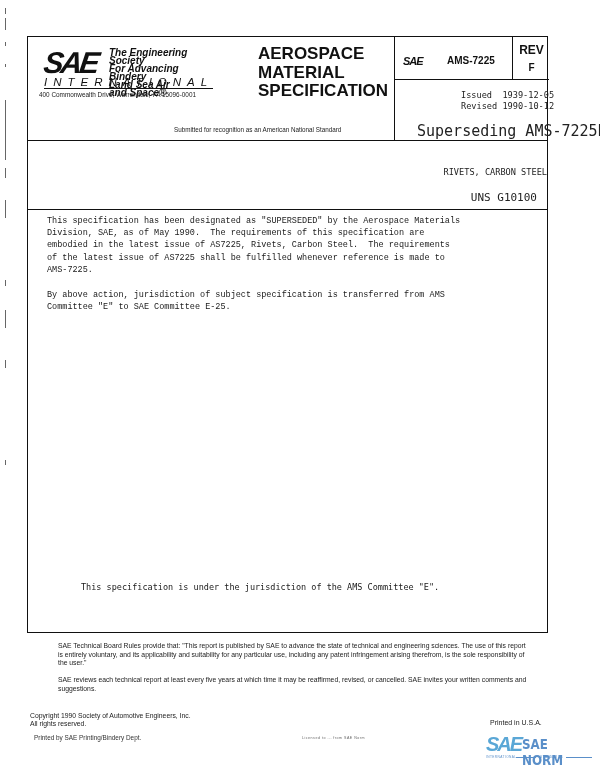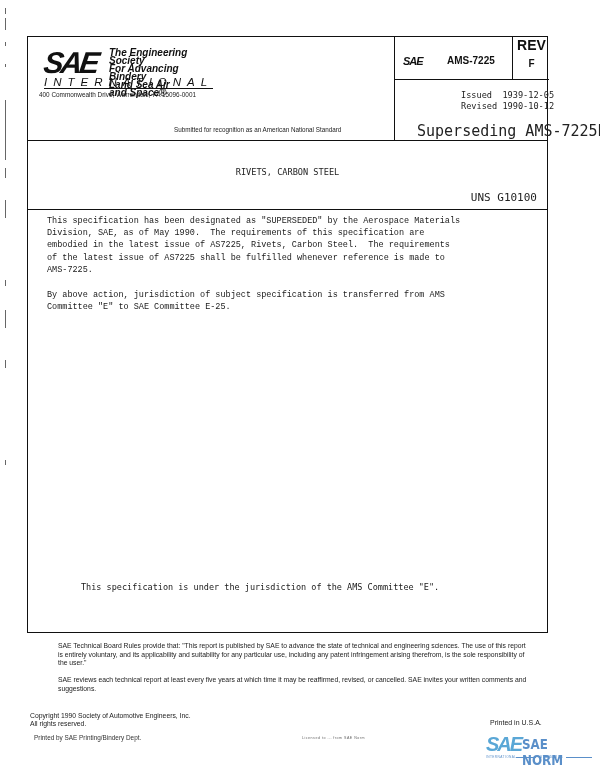--- a/index.html
+++ b/index.html
@@ -18,27 +18,27 @@
   .address { position: absolute; left: 5px; top: 42px; font-size: 6.4px; white-space: nowrap; color: #222; }
 
   .title-block { position: absolute; left: 230px; top: 8px; font-weight: bold; font-size: 17px; line-height: 18.5px; }
   .submitted { position: absolute; left: 146px; top: 89px; font-size: 6.3px; color: #222; white-space: nowrap; }
 
   .right-panel { position: absolute; left: 366px; top: 0; width: 155px; height: 104px; border-left: 1.5px solid #111; box-sizing: border-box; }
   .doc-id-row { position: absolute; left: 0; top: 0; width: 100%; height: 43px; border-bottom: 1.5px solid #111; box-sizing: border-box; }
   .sae-small { position: absolute; left: 8px; top: 18px; font-weight: bold; font-style: italic; font-size: 11px; letter-spacing: -1px; }
   .ams-num { position: absolute; left: 52px; top: 18px; font-weight: bold; font-size: 10px; }
   .rev-col { position: absolute; left: 117px; top: 0; width: 38px; height: 43px; border-left: 1px solid #111; box-sizing: border-box; text-align: center; }
-  .rev-label { display: block; font-weight: bold; font-size: 14px; margin-top: 0; }
+  .rev-label { display: block; font-weight: bold; font-size: 12px; margin-top: 6px; }
   .rev-value { display: block; font-weight: bold; font-size: 10px; margin-top: 5px; }
   .dates { position: absolute; left: 22px; top: 53px; font-family: "DejaVu Sans Mono", monospace; font-size: 8.6px; line-height: 11px; white-space: pre; color: #222; margin-left: 44px; }
   .superseding { position: absolute; left: 22px; top: 85px; font-family: "DejaVu Sans Mono", monospace; font-size: 15px; white-space: pre; color: #222; }
 
   .title-section { position: absolute; left: 0; top: 104px; width: 100%; height: 69px; border-bottom: 1.5px solid #111; box-sizing: border-box; }
-  .doc-title { position: absolute; left: 0; width: 100%; top: 26px; text-align: center; font-family: "DejaVu Sans Mono", monospace; font-size: 8.6px; color: #222; }
+  .doc-title { position: absolute; left: 0; width: 100%; top: 26px; text-align: right; font-family: "DejaVu Sans Mono", monospace; font-size: 8.6px; color: #222; }
   .uns { position: absolute; right: 10px; top: 50px; font-family: "DejaVu Sans Mono", monospace; font-size: 11px; color: #222; }
 
   .body-section { position: absolute; left: 0; top: 173px; width: 100%; height: 422px; }
   .para { position: absolute; left: 19px; width: 490px; font-family: Liberation Mono, monospace; font-size: 8.5px; line-height: 12.2px; color: #1a1a1a; white-space: pre; }
   .para1 { top: 5px; }
   .para2 { top: 79px; }
   .jurisdiction { position: absolute; left: 53px; top: 372px; font-family: "DejaVu Sans Mono", monospace; font-size: 8.5px; color: #1a1a1a; white-space: pre; }
 
   .legal { position: absolute; left: 58px; font-size: 6.8px; line-height: 8.6px; color: #222; width: 470px; }
   .legal1 { top: 642px; }
@@ -79,20 +79,25 @@
       <div class="sae-logo">SAE</div>
       <div class="tagline">
         <div>The Engineering Society</div>
         <div>For Advancing Bindery</div>
         <div>Land Sea Air and Space®</div>
       </div>
       <div class="international">INTERNATIONAL</div>
       <div class="address">400 Commonwealth Drive, Warrendale, PA 15096-0001</div>
     </div>
 
+    <div class="title-block">
+      <div>AEROSPACE</div>
+      <div>MATERIAL</div>
+      <div>SPECIFICATION</div>
+    </div>
     <div class="submitted">Submitted for recognition as an American National Standard</div>
 
     <div class="right-panel">
       <div class="doc-id-row">
         <span class="sae-small">SAE</span>
         <span class="ams-num">AMS-7225</span>
         <div class="rev-col">
           <span class="rev-label">REV</span>
           <span class="rev-value">F</span>
         </div>

